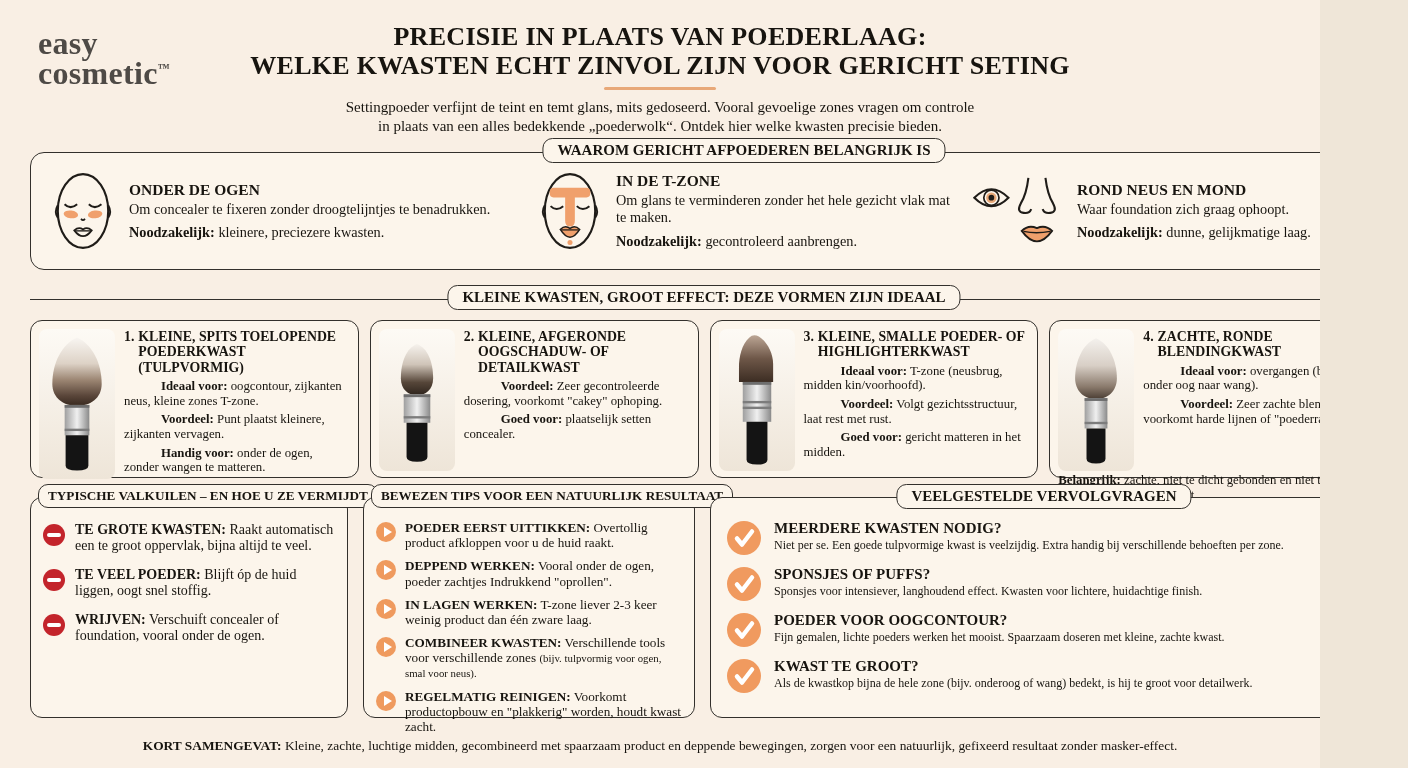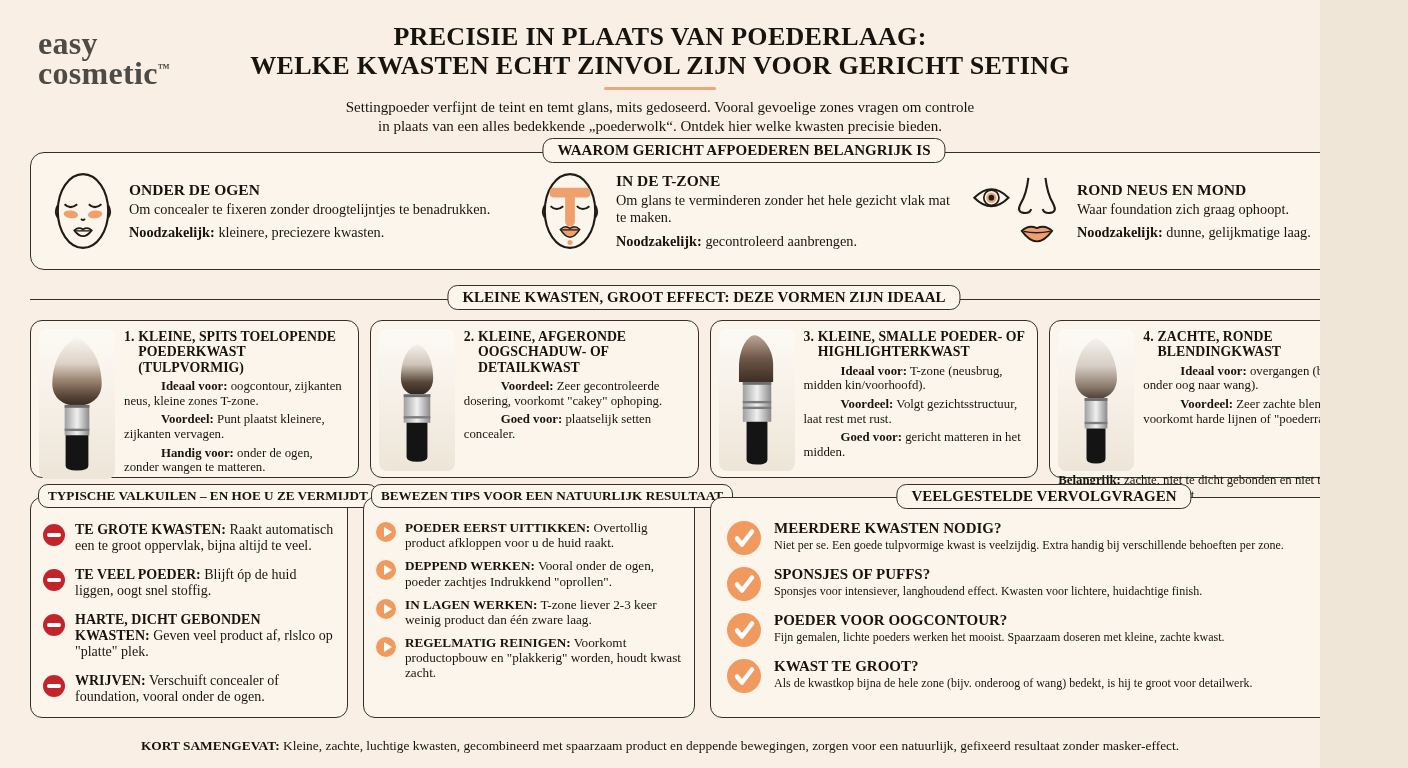--- a/index.html
+++ b/index.html
@@ -325,41 +325,41 @@
       <div class="pit">
           <span class="no-icon"></span>
           <div><b>TE GROTE KWASTEN:</b> <span>Raakt automatisch een te groot oppervlak, bijna altijd te veel.</span></div>
         </div>
       <div class="pit">
           <span class="no-icon"></span>
           <div><b>TE VEEL POEDER:</b> <span>Blijft óp de huid liggen, oogt snel stoffig.</span></div>
         </div>
       <div class="pit">
           <span class="no-icon"></span>
-          <div><b>HARTE, DICHT GEBONDEN KWASTEN:</b> <span>Geven veel product af, rlslco op "platte" plek.</span></div>
-        </div>
-      <div class="pit">
-          <span class="no-icon"></span>
           <div><b>WRIJVEN:</b> <span>Verschuift concealer of foundation, vooral onder de ogen.</span></div>
         </div>
     </div>
 
     <div class="box bbox bbox2">
       <div class="pill pill-sm pill-left">BEWEZEN TIPS VOOR EEN NATUURLIJK RESULTAAT</div>
       <div class="tip">
           <span class="play-icon"></span>
           <div><b>POEDER EERST UITTIKKEN:</b> <span>Overtollig product afkloppen voor u de huid raakt.</span></div>
         </div>
       <div class="tip">
           <span class="play-icon"></span>
           <div><b>DEPPEND WERKEN:</b> <span>Vooral onder de ogen, poeder zachtjes Indrukkend "oprollen".</span></div>
         </div>
       <div class="tip">
           <span class="play-icon"></span>
           <div><b>IN LAGEN WERKEN:</b> <span>T-zone liever 2-3 keer weinig product dan één zware laag.</span></div>
+        </div>
+      <div class="tip">
+          <span class="play-icon"></span>
+          <div><b>COMBINEER KWASTEN:</b> <span>Verschillende tools voor verschillende zones</span> <span class="small">(bijv. tulpvormig voor ogen, smal voor neus).</span></div>
         </div>
       <div class="tip">
           <span class="play-icon"></span>
           <div><b>REGELMATIG REINIGEN:</b> <span>Voorkomt productopbouw en "plakkerig" worden, houdt kwast zacht.</span></div>
         </div>
     </div>
 
     <div class="box bbox bbox3">
       <div class="pill pill-center">VEELGESTELDE VERVOLGVRAGEN</div>
 
@@ -409,16 +409,16 @@
         <div>
             <div class="faq-q">KWAST TE GROOT?</div>
             <div class="faq-a">Als de kwastkop bijna de hele zone (bijv. onderoog of wang) bedekt, is hij te groot voor detailwerk.</div>
           </div>
       </div>
     </div>
   </div>
 
   <div class="summary">
     <b>KORT SAMENGEVAT:</b>
-    <span>Kleine, zachte, luchtige kwasten, gecombineerd met spaarzaam product en deppende bewegingen, zorgen voor een natuurlijk, gefixeerd resultaat zonder masker-effect.</span>
+    <span>Kleine, zachte, luchtige midden, gecombineerd met spaarzaam product en deppende bewegingen, zorgen voor een natuurlijk, gefixeerd resultaat zonder masker-effect.</span>
   </div>
 
 </div>
 
 </body></html>

